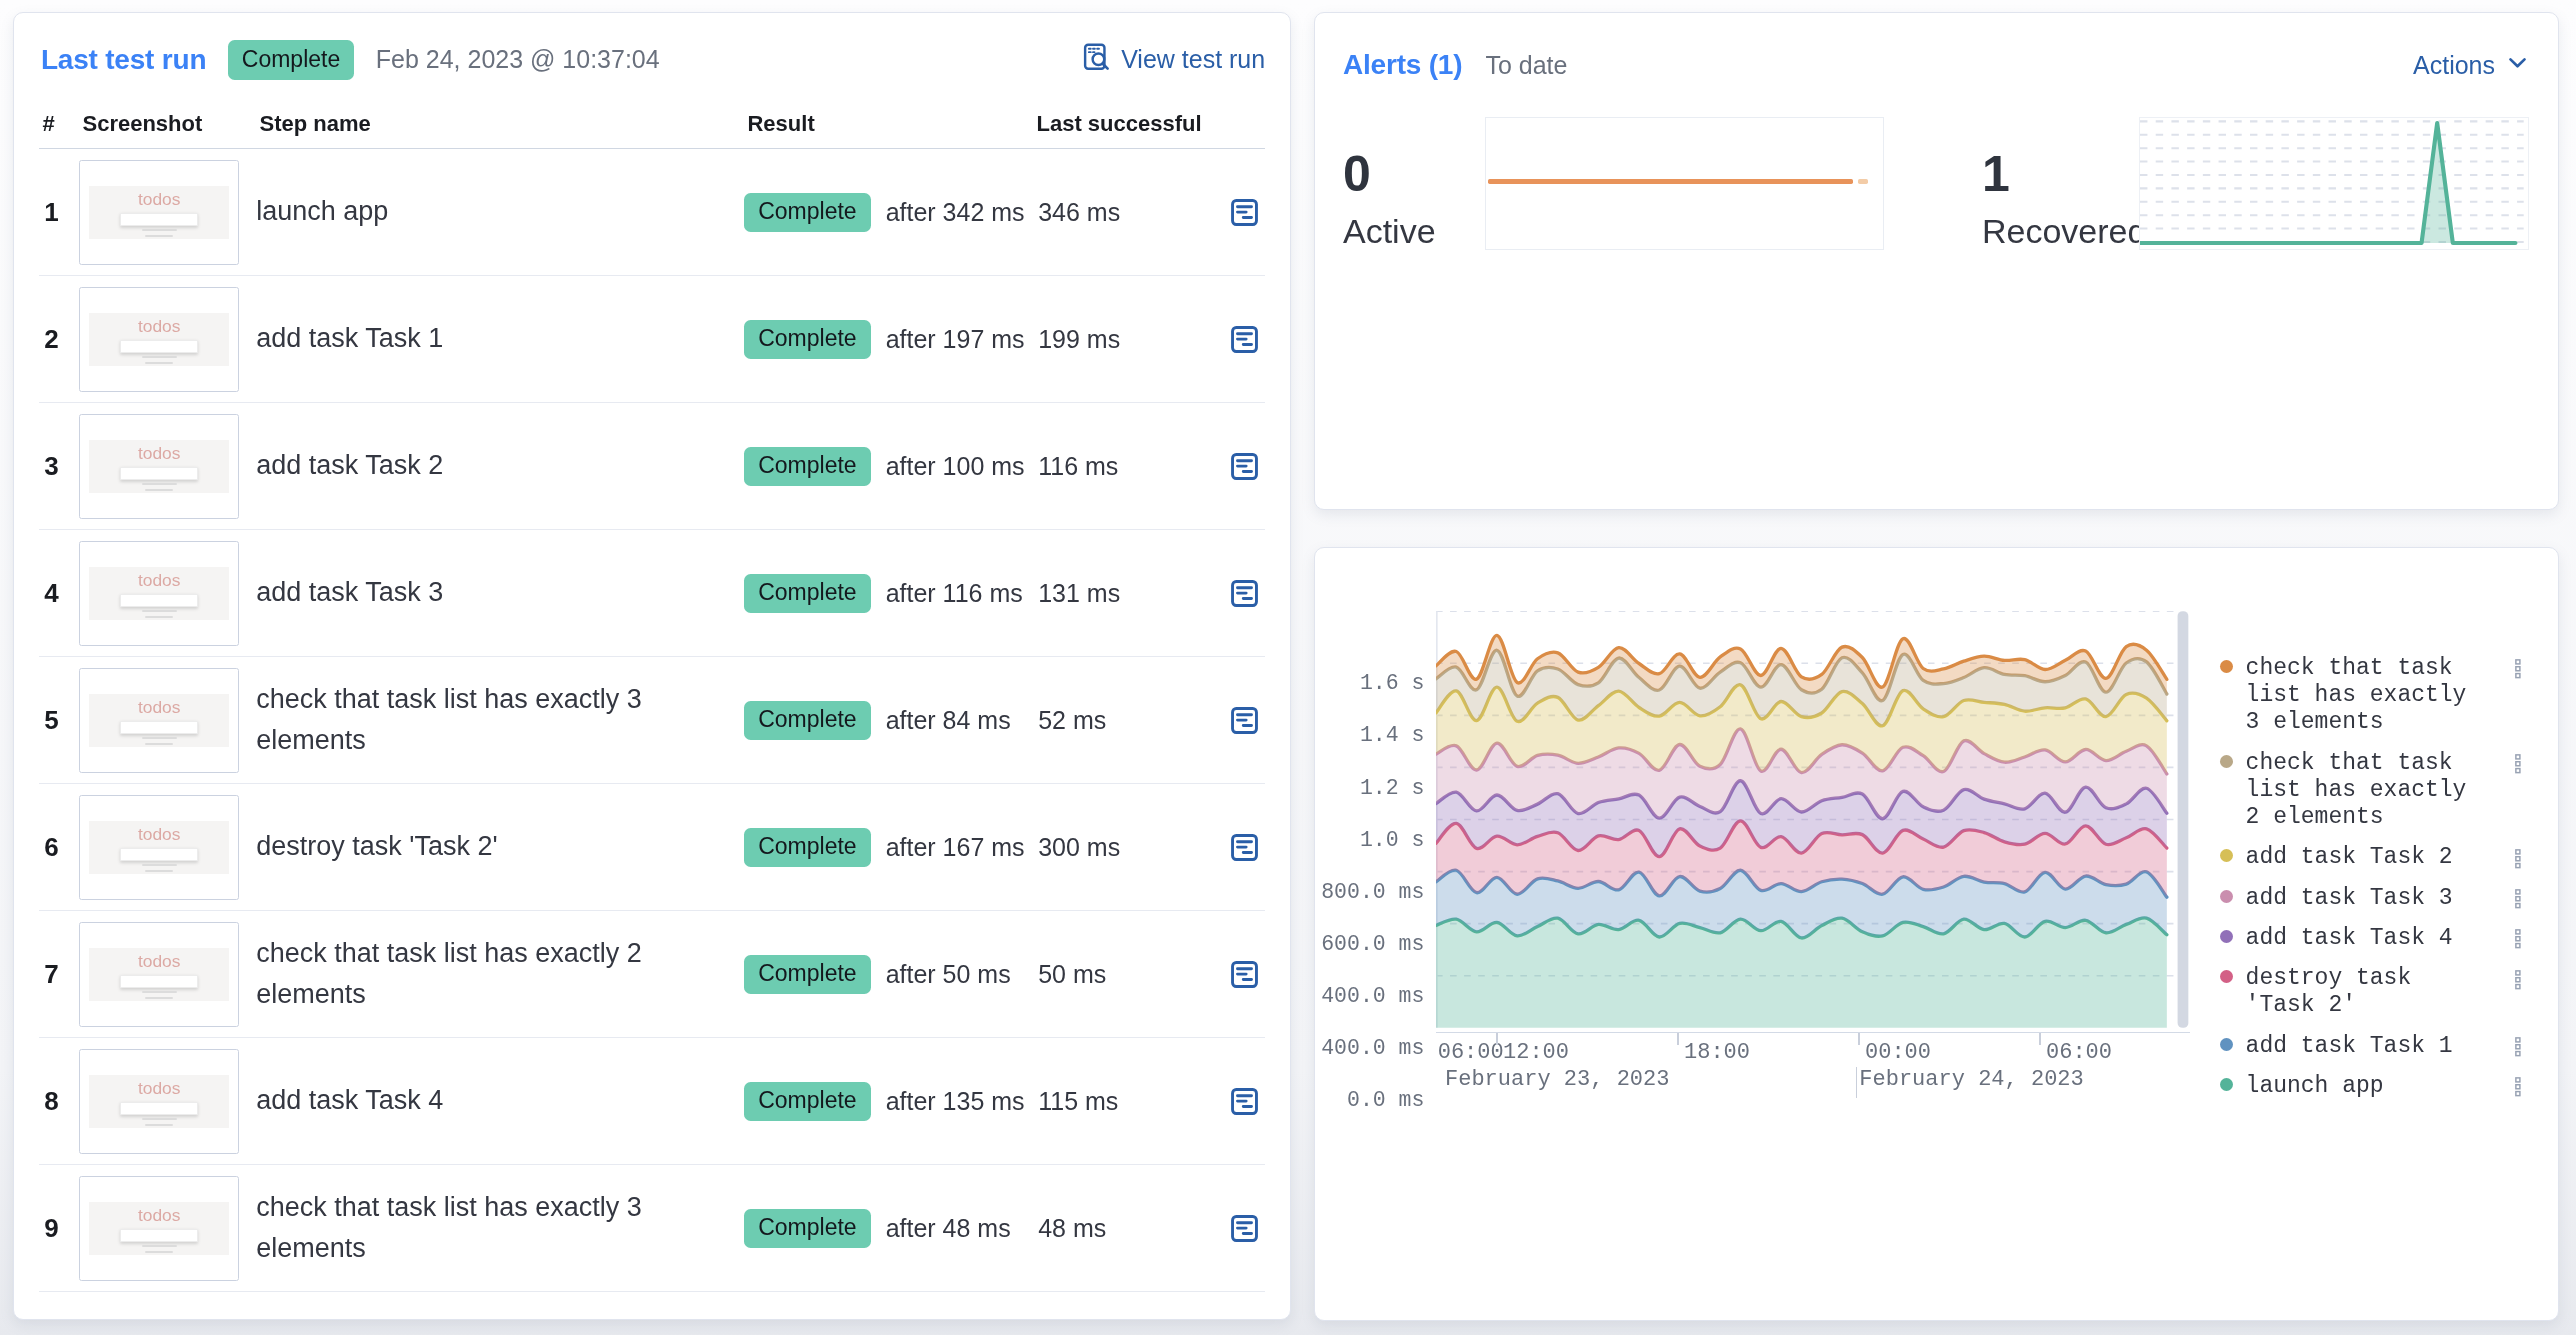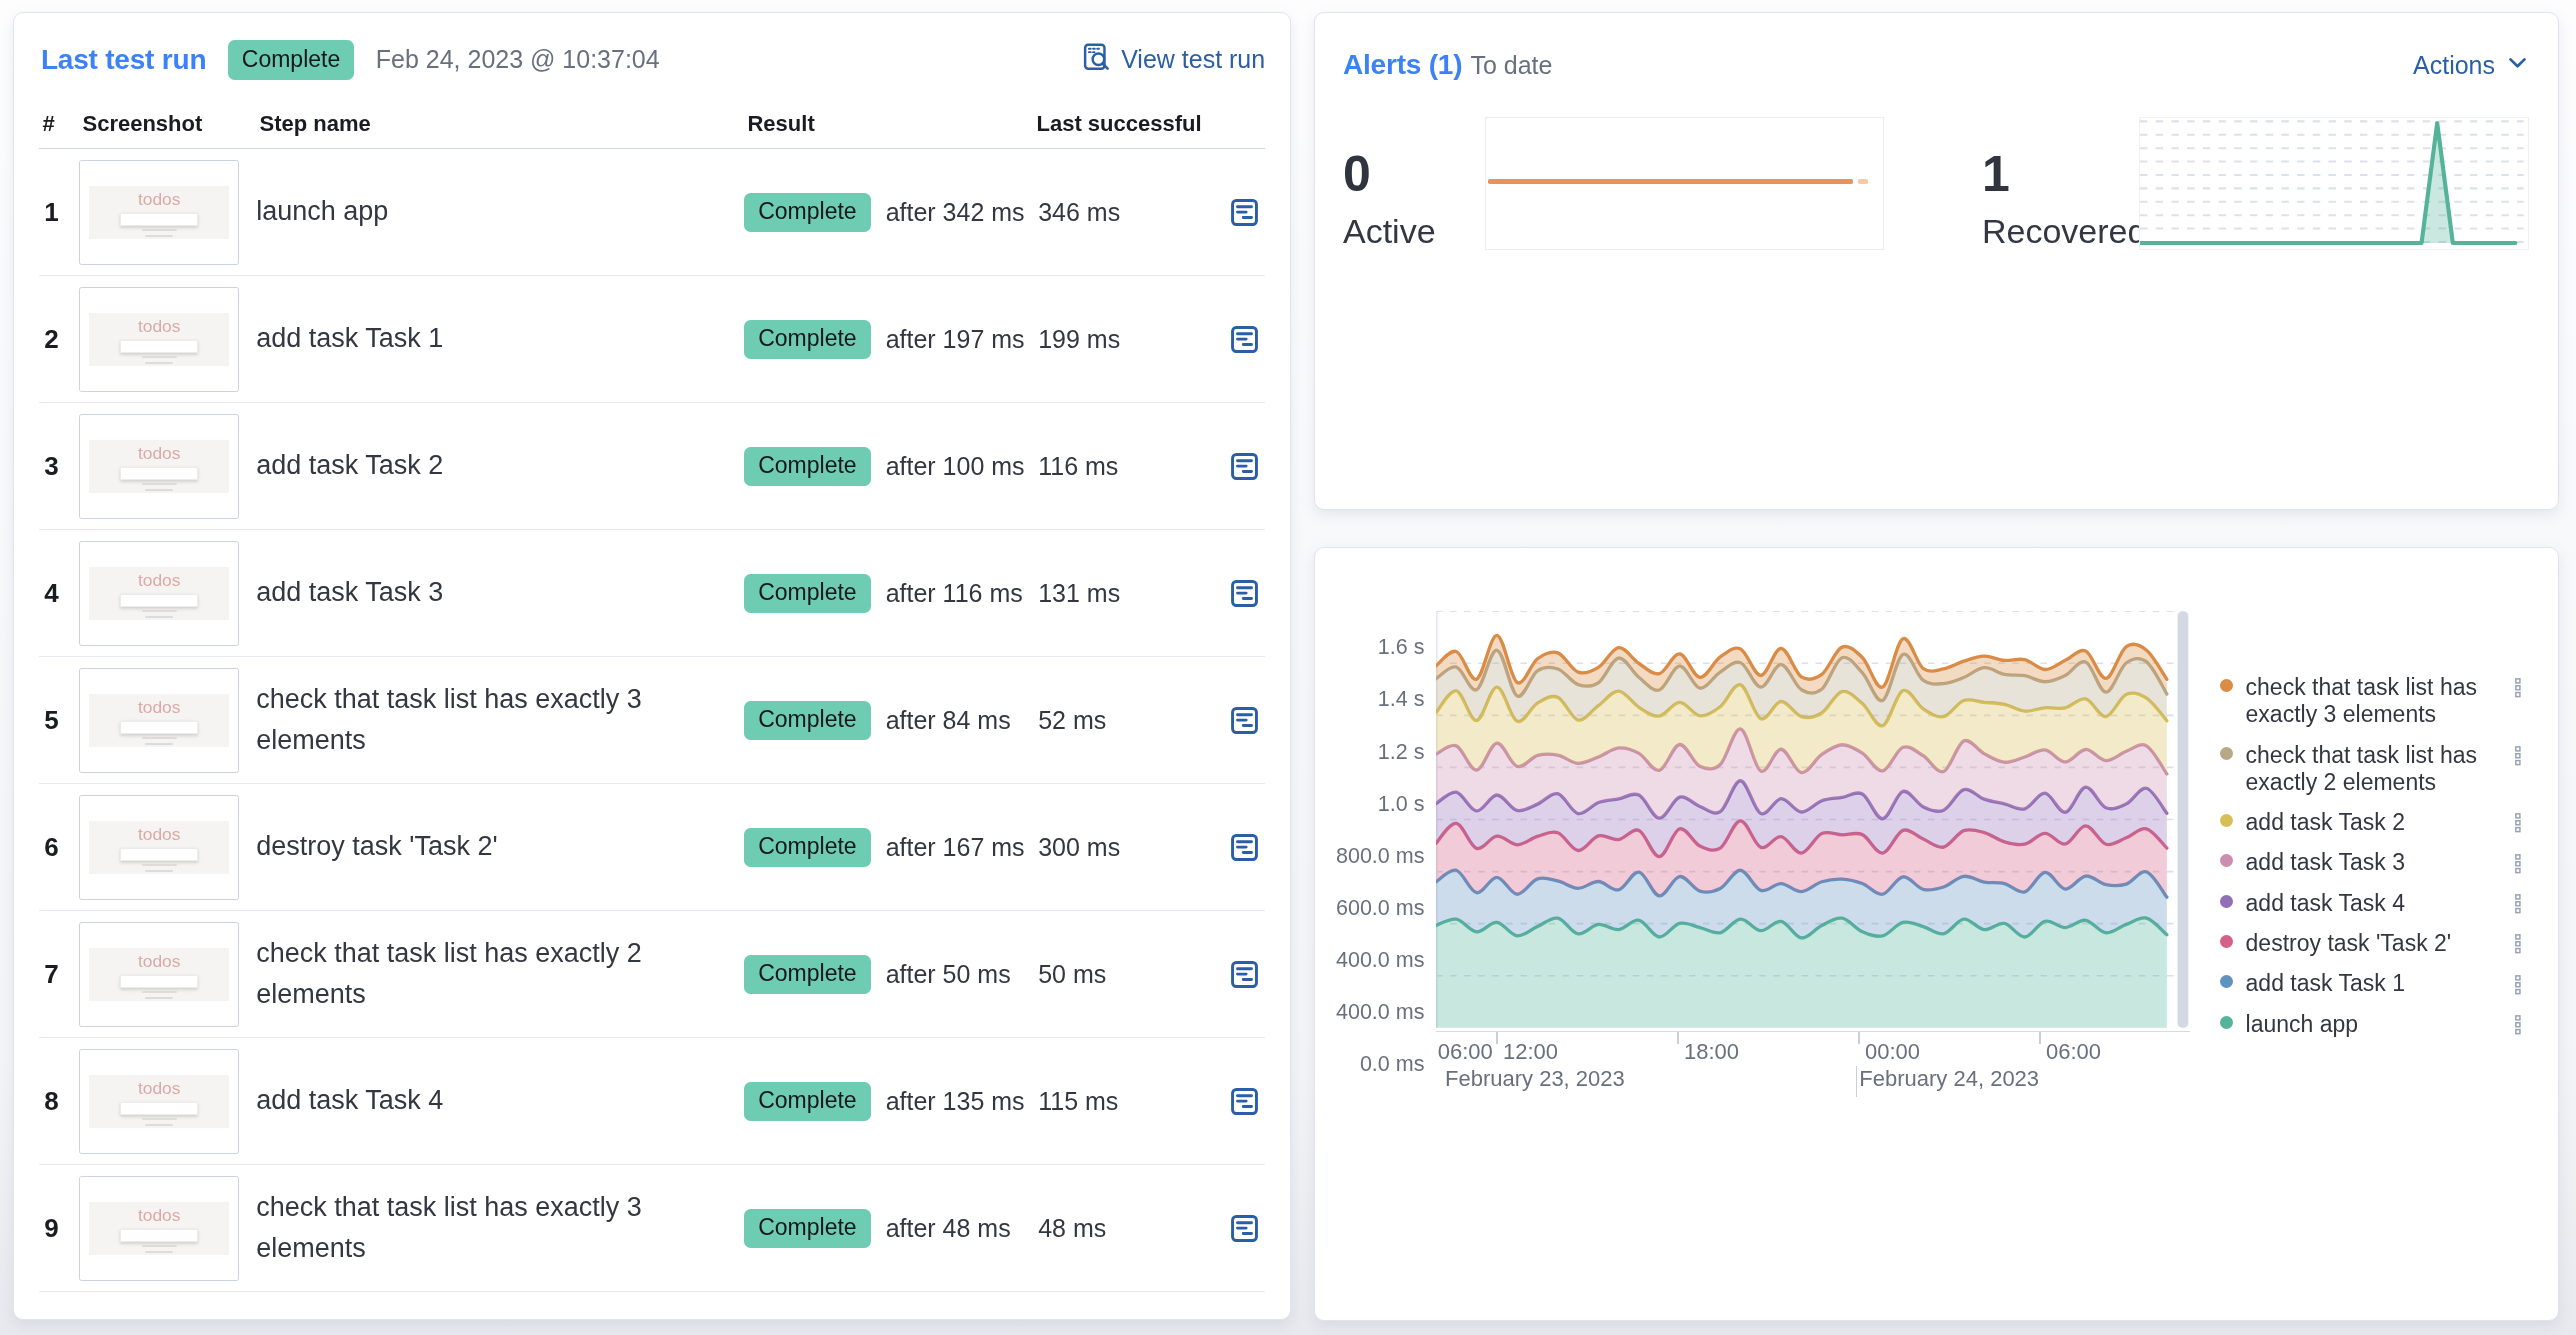--- a/index.html
+++ b/index.html
@@ -75,36 +75,36 @@
   .mock-input {
     width: 56%; height: 12.4px; background: #fff; margin: 4.1px auto 0;
     border: 0.8px solid #ECECEC; box-shadow: 0 1.7px 3.3px rgba(0,0,0,0.14); border-radius: 0.8px;
   }
   .mock-lines i { display: block; height: 2.5px; background: #DCDCDC; margin: 3.3px auto 0; border-radius: 1.7px; }
   .mock-lines i:nth-child(1) { width: 35px; }
   .mock-lines i:nth-child(2) { width: 28px; }
   .mock-lines i:nth-child(3) { width: 21.5px; }
 
   
-  .alerts-head { display: flex; align-items: center; gap: 8px; }
+  .alerts-head { display: flex; align-items: center; gap: 23px; }
   .range-label { font-size: 25px; color: #69707D; }
   .alert-charts { margin-top: 36px; display: flex; align-items: flex-start; }
   .alert-stat { width: 142px; padding-top: 30px; }
   .alert-stat.second { width: 157px; margin-left: 98px; }
   .stat-num { font-size: 50px; font-weight: 700; color: #2F343E; line-height: 1.1; }
   .stat-label { margin-top: 10px; font-size: 34px; color: #343741; }
   .spark { position: relative; height: 133px; }
   .spark-active { width: 399px; border: 1.7px solid #E9EDF3; background: #fff; }
   .spark-recovered { width: 390px; border: 1.7px solid #EDF0F5; background: #fff; }
   .active-line { position: absolute; left: 1.7px; top: 61px; height: 5px; width: 92%; background: #E8935A; border-radius: 1.7px; }
   .active-line-end { position: absolute; top: 61px; left: calc(92% + 6.6px); width: 10px; height: 5px; background: #F3CCA7; border-radius: 1.7px; }
 
   
   .dur-head { display: flex; align-items: baseline; gap: 20px; }
-  .dur-body { margin-top: 35px; display: flex; align-items: center; }
+  .dur-body { margin-top: 35px; display: flex; align-items: flex-end; font-family: Liberation Mono, monospace; }
   .dur-yaxis { position: relative; width: 93px; height: 417px; flex-shrink: 0; }
   .dur-yaxis span { position: absolute; right: 11.6px; font-size: 21.5px; color: #69707D; white-space: nowrap; }
   .dur-plot { position: relative; width: 754px; flex-shrink: 0; }
   .dur-xaxis { position: relative; height: 35px; border-top: 1.7px solid #D3DAE6; }
   .dur-xaxis .tick { position: absolute; top: 0; width: 1.7px; height: 11.6px; background: #C9CFDB; }
   .dur-xaxis span { position: absolute; top: 6.6px; font-size: 22px; color: #69707D; white-space: nowrap; }
   .dur-xdates { position: relative; height: 33px; }
   .dur-xdates span { position: absolute; top: 0; font-size: 22px; color: #69707D; white-space: nowrap; }
   .dur-xdates span.dated { border-left: 1.7px solid #C9CFDB; padding-left: 2px; margin-left: -1.7px; height: 31px; }
   .dur-legend { margin-left: 30px; width: 329px; display: flex; flex-direction: column; gap: 13.2px; padding-top: 1.7px; }

